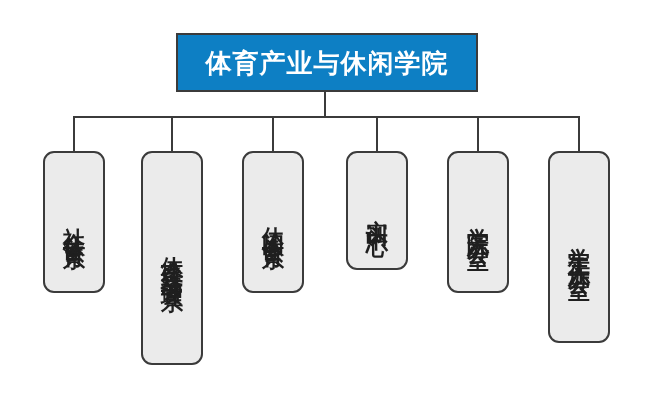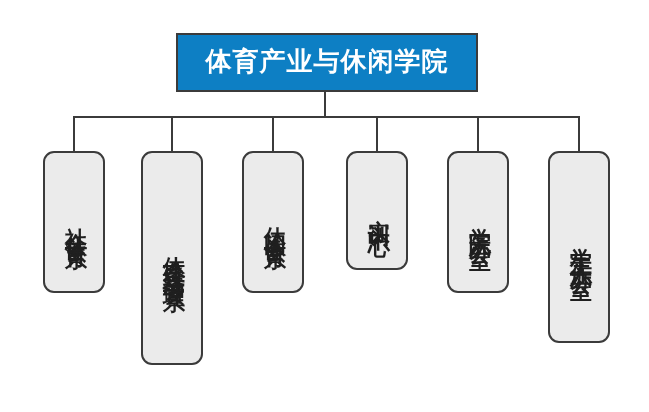--- a/index.html
+++ b/index.html
@@ -9,21 +9,20 @@
   }
   body {
     font-family: "DejaVu Sans", "Liberation Sans", sans-serif;
   }
   #chart-root {
     position: relative;
     width: 649px;
     height: 412px;
     background: #ffffff;
     overflow: hidden;
-    font-family: Liberation Mono, monospace;
   }
 
   
   .root-node {
     position: absolute;
     left: 176px;
     top: 33px;
     width: 302px;
     height: 59px;
     box-sizing: border-box;

